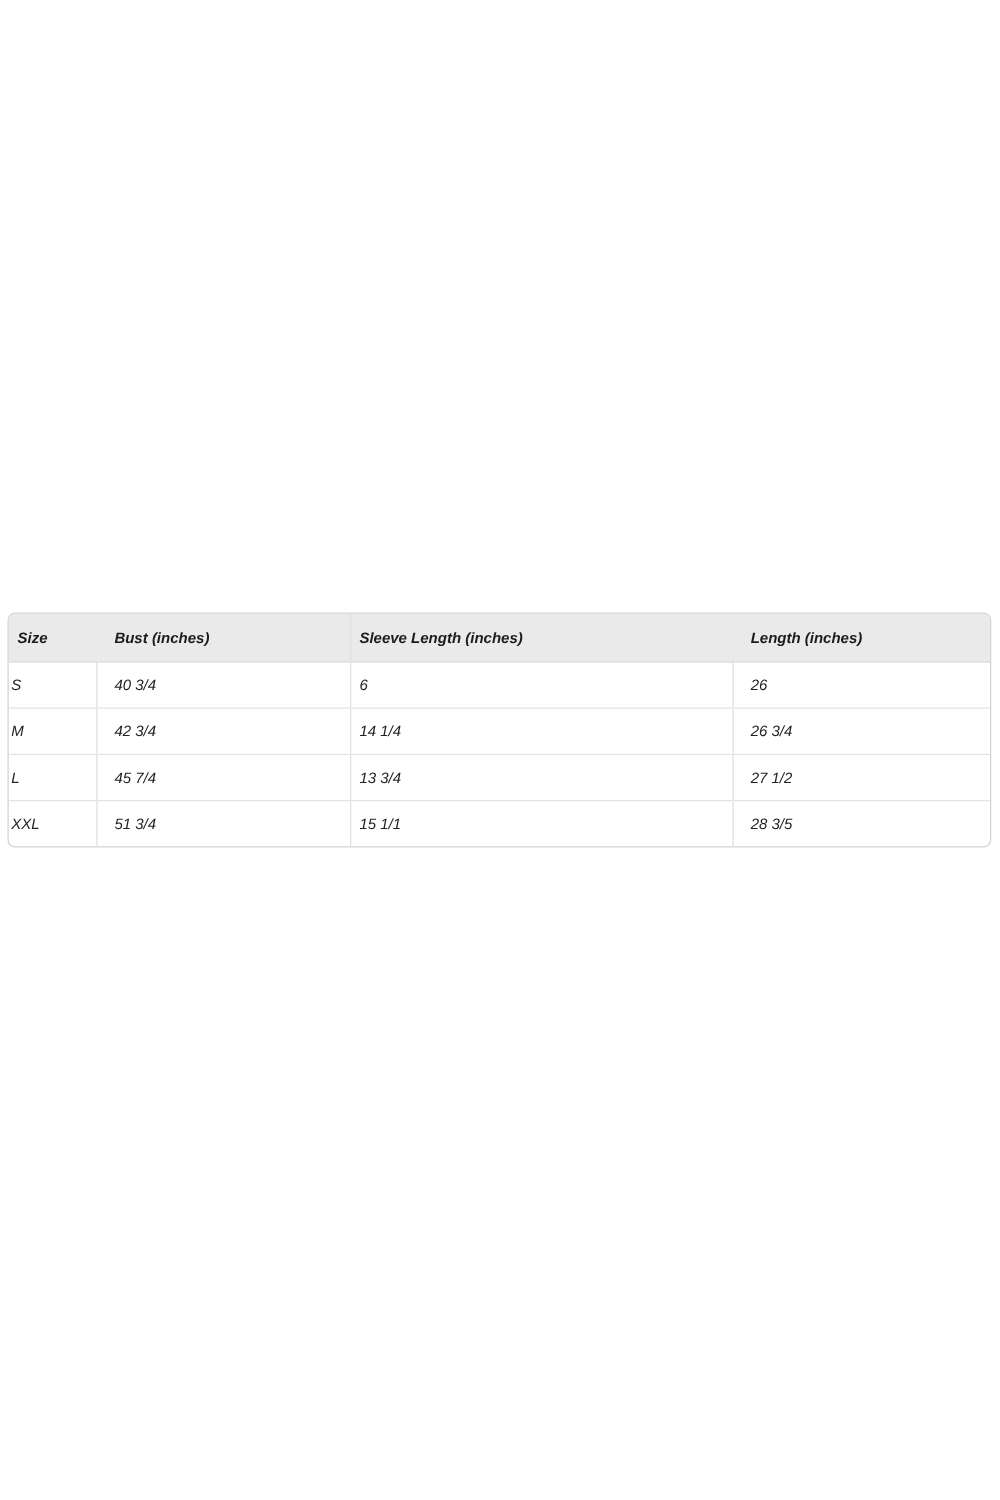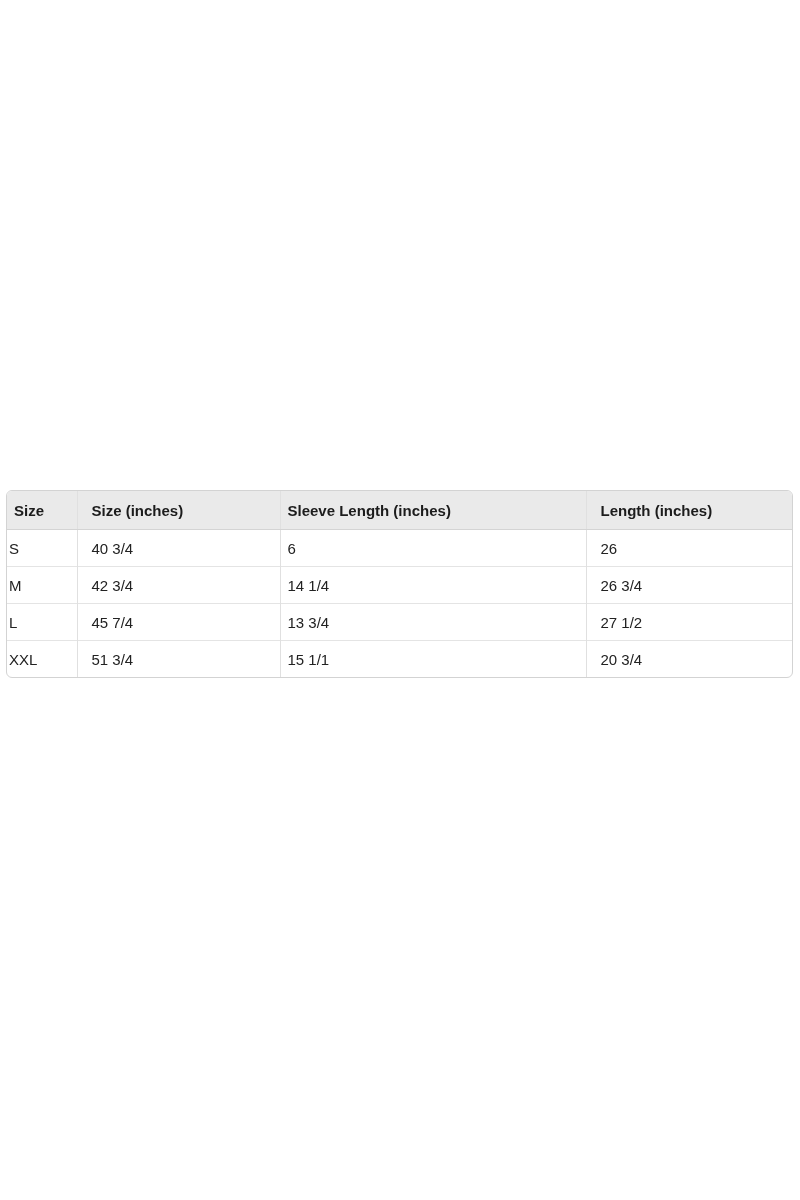--- a/index.html
+++ b/index.html
@@ -21,22 +21,23 @@
     box-sizing: border-box;
     border: 1px solid #d3d3d3;
     border-radius: 6px;
     overflow: hidden;
     background: #ffffff;
   }
   table.size-chart {
     width: 100%;
     border-collapse: collapse;
     table-layout: fixed;
-    font-size: 15px;
+    font-size: 12px;
     color: #222222;
+    font-style: italic;
   }
   col.c1 { width: 70px; }
   col.c2 { width: 203px; }
   col.c3 { width: 306px; }
   col.c4 { width: auto; }
   th, td {
     padding: 0;
     vertical-align: middle;
     text-align: left;
     white-space: nowrap;
@@ -74,21 +75,21 @@
   <table class="size-chart">
     <colgroup>
       <col class="c1">
         <col class="c2">
         <col class="c3">
         <col class="c4">
     </colgroup>
     <thead>
       <tr>
         <th>Size</th>
-        <th>Size (inches)</th>
+        <th>Bust (inches)</th>
         <th>Sleeve Length (inches)</th>
         <th>Length (inches)</th>
       </tr>
     </thead>
     <tbody>
       <tr>
         <td>S</td>
         <td>40 3/4</td>
         <td>6</td>
         <td>26</td>
@@ -102,17 +103,17 @@
       <tr>
         <td>L</td>
         <td>45 7/4</td>
         <td>13 3/4</td>
         <td>27 1/2</td>
       </tr>
       <tr>
         <td>XXL</td>
         <td>51 3/4</td>
         <td>15 1/1</td>
-        <td>20 3/4</td>
+        <td>28 3/5</td>
       </tr>
     </tbody>
   </table>
 </div>
 
 </body></html>

